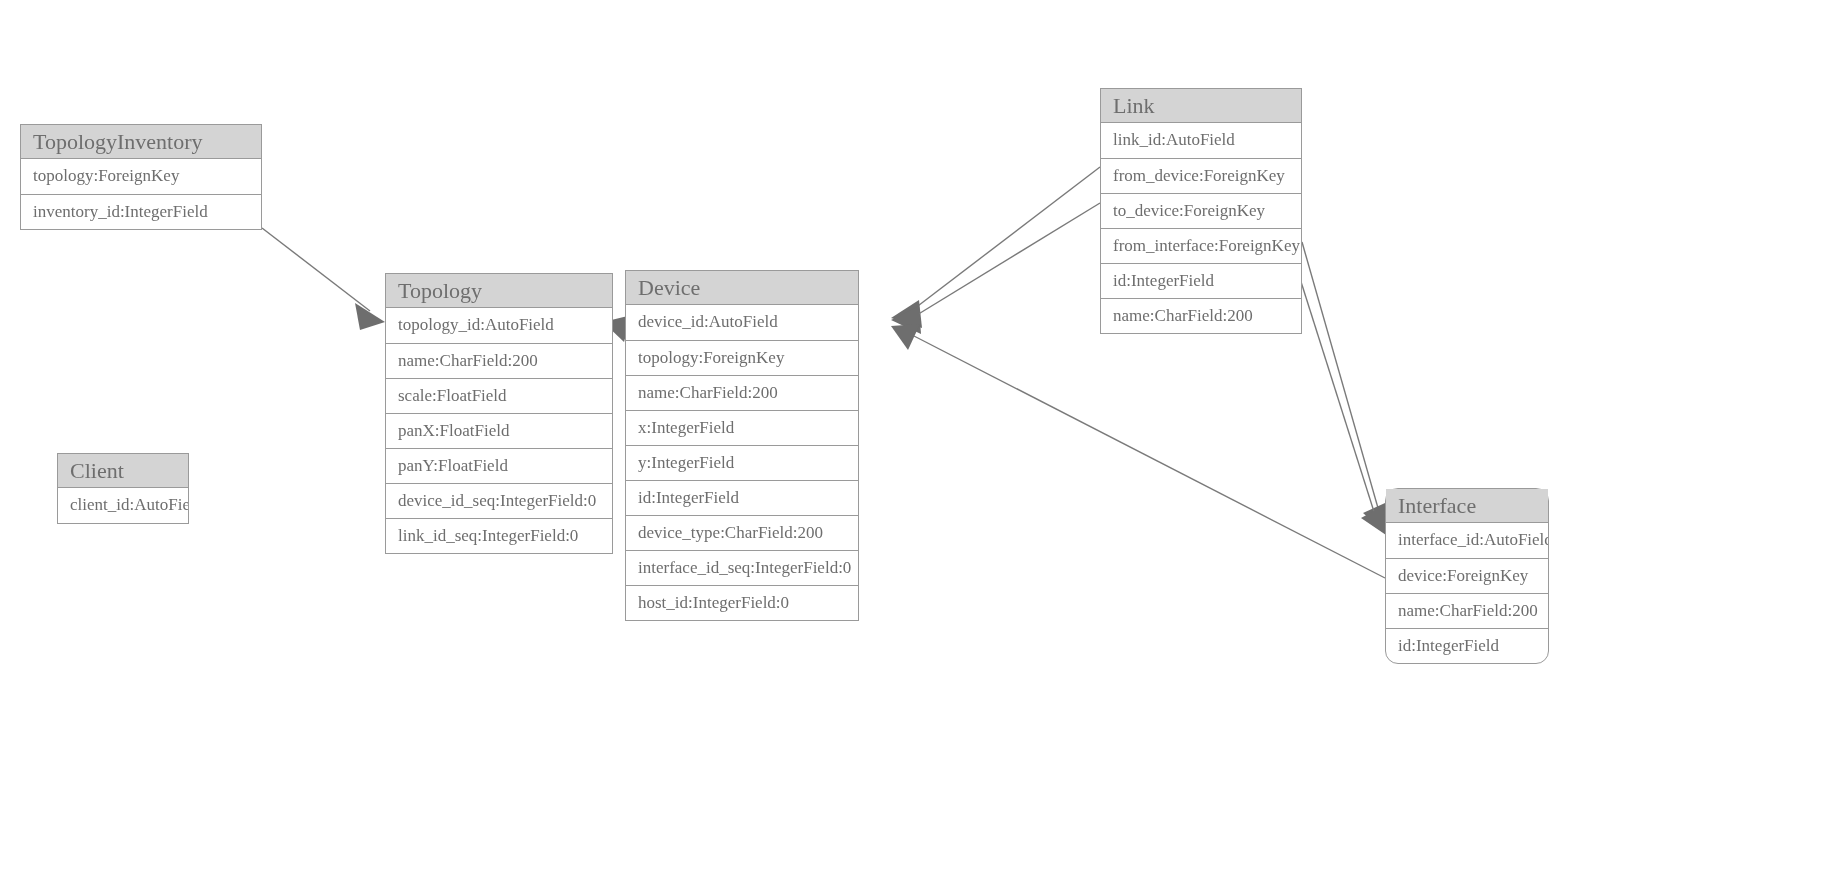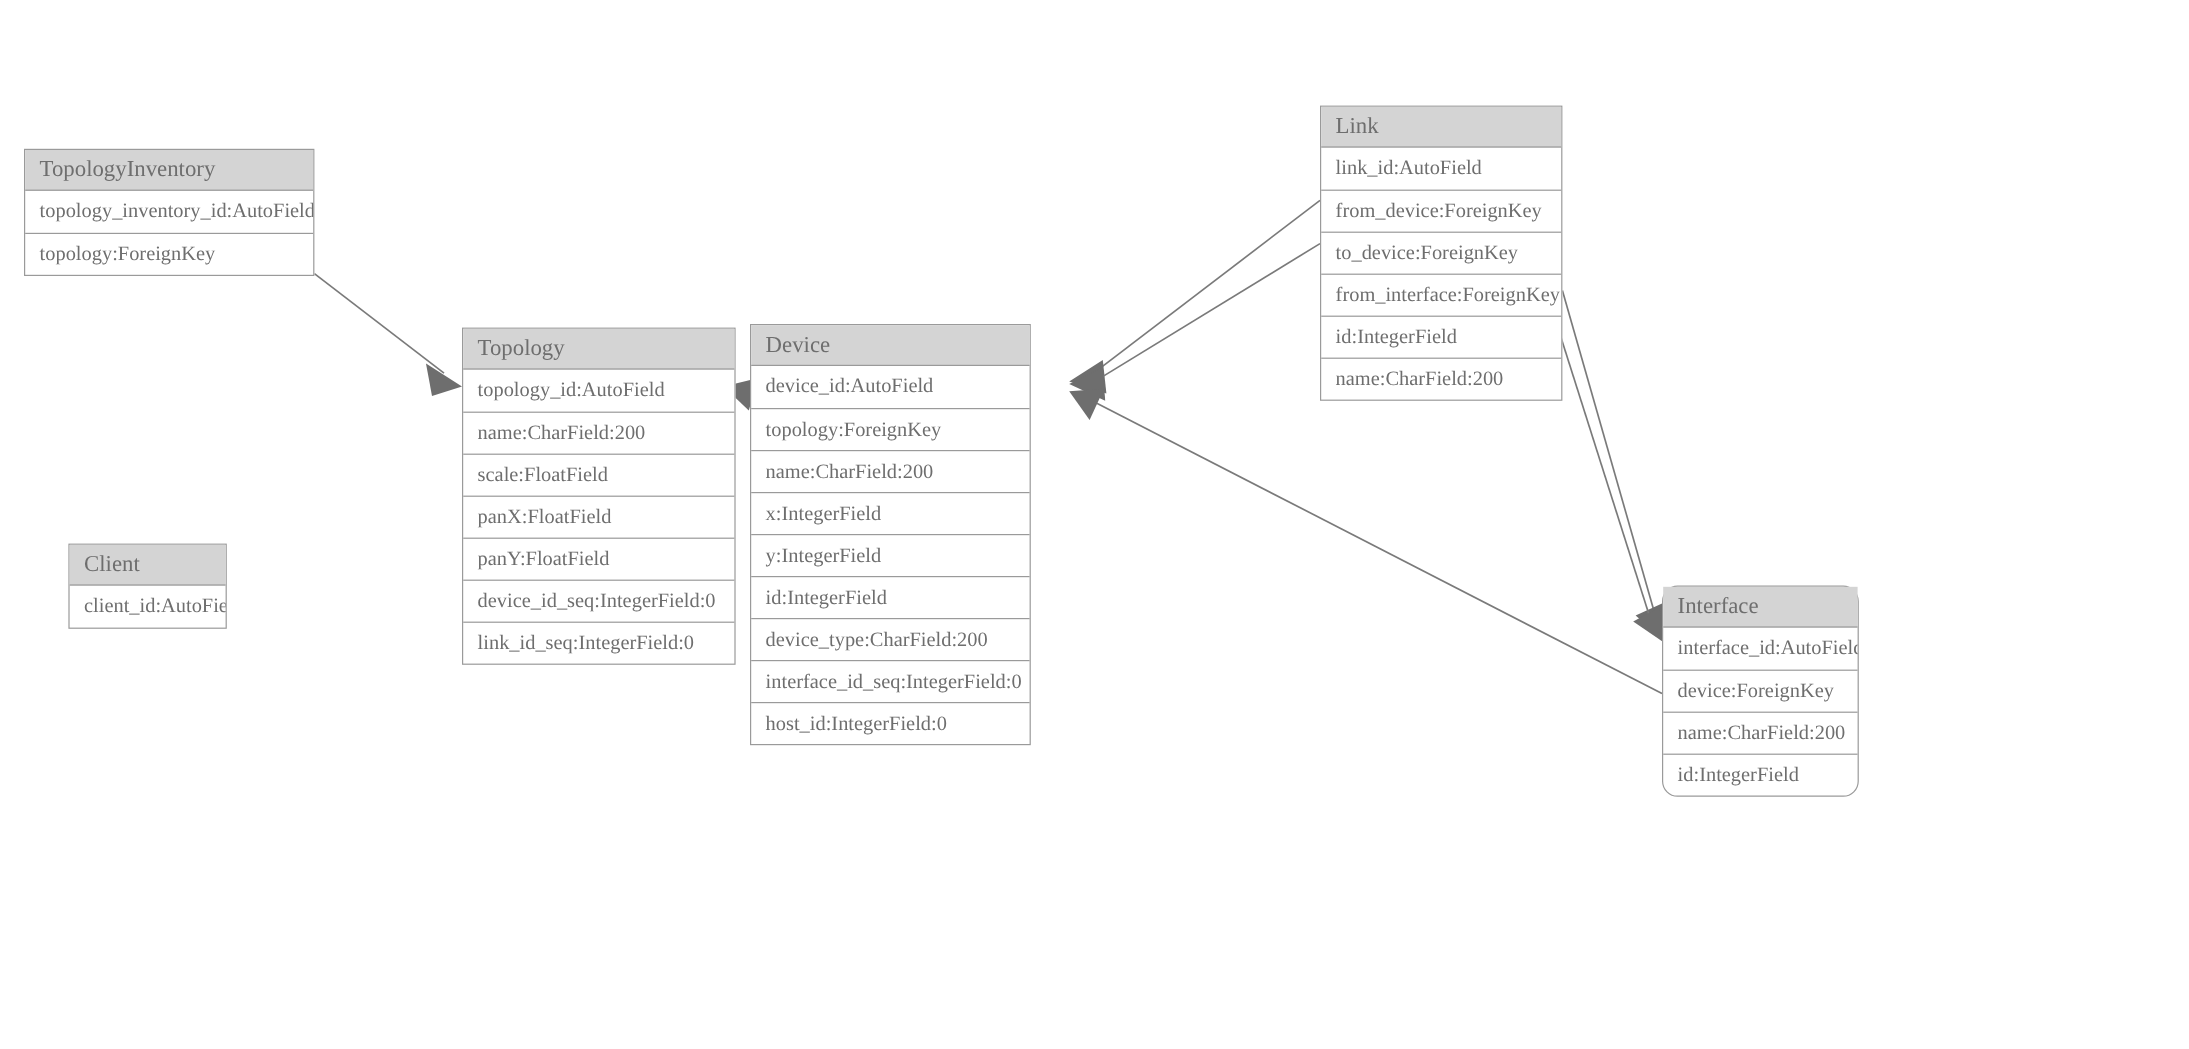--- a/index.html
+++ b/index.html
@@ -34,21 +34,21 @@
     background: #ffffff;
     z-index: 5;
   }
   .entity-header {
     box-sizing: border-box;
     background: #d4d4d4;
     border-bottom: 1px solid #9a9a9a;
     height: 34px;
     line-height: 34px;
     padding: 0 0 0 12px;
-    font-size: 19px;
+    font-size: 22px;
     color: #6e6e6e;
     white-space: nowrap;
     overflow: hidden;
   }
   .entity-rows {
     display: block;
   }
   .entity-row {
     box-sizing: border-box;
     height: 35px;
@@ -103,22 +103,22 @@
 
     <g>
       <line x1="1296" y1="266" x2="1376" y2="518" stroke="#7a7a7a" stroke-width="1.4"></line>
       <polygon points="1386,535 1361,518 1383,506" fill="#6e6e6e"></polygon>
     </g>
   </svg>
 
   <div class="entity" style="left:20px; top:124px; width:242px;">
     <div class="entity-header">TopologyInventory</div>
     <div class="entity-rows">
-      <div class="entity-row">topology_inventory_id:AutoField</div>
       <div class="entity-row">topology:ForeignKey</div>
+      <div class="entity-row">inventory_id:IntegerField</div>
     </div>
   </div>
 
   <div class="entity" style="left:57px; top:453px; width:132px;">
     <div class="entity-header">Client</div>
     <div class="entity-rows">
       <div class="entity-row">client_id:AutoField</div>
     </div>
   </div>
 

